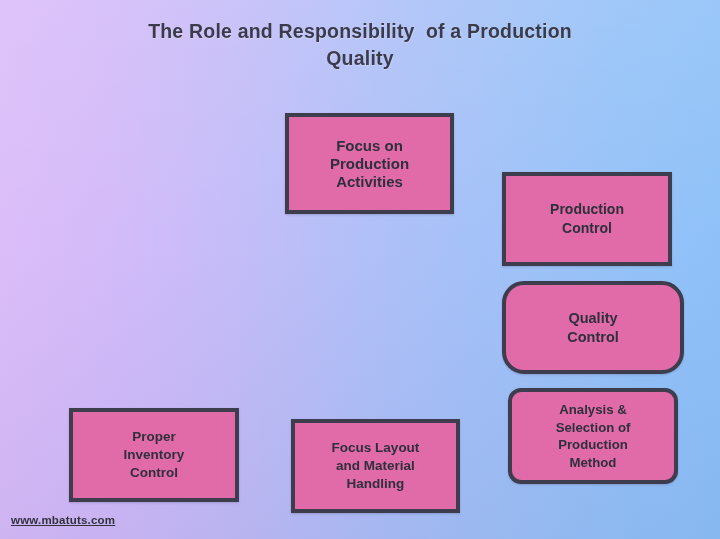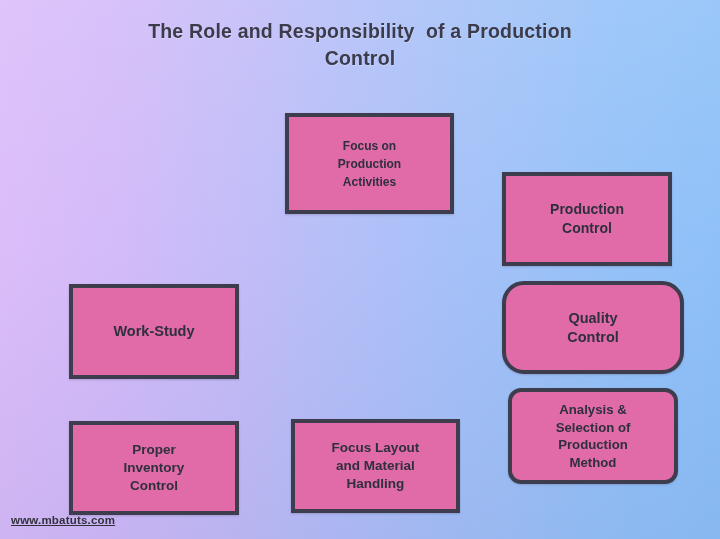--- a/index.html
+++ b/index.html
@@ -56,24 +56,24 @@
   }
   .node-label {
     display: block;
     white-space: pre-line;
     padding: 0 6px;
   }
 
   
   #node-motivation      { left: 69px;  top: 172px; width: 170px; height: 95px;  font-size: 14.5px; }
   #node-work-study      { left: 69px;  top: 284px; width: 170px; height: 95px;  font-size: 14.5px; }
-  #node-proper-inventory{ left: 69px;  top: 421px; width: 170px; height: 94px;  font-size: 13.5px; line-height: 18px; }
+  #node-proper-inventory{ left: 69px;  top: 408px; width: 170px; height: 94px;  font-size: 13.5px; line-height: 18px; }
 
   
-  #node-focus           { left: 285px; top: 113px; width: 169px; height: 101px; font-size: 12px; line-height: 18px; }
+  #node-focus           { left: 285px; top: 113px; width: 169px; height: 101px; font-size: 15px; line-height: 18px; }
   #node-plant-layout    { left: 291px; top: 419px; width: 169px; height: 94px;  font-size: 13.5px; line-height: 18px; }
 
   
   #node-production-ctl  { left: 502px; top: 172px; width: 170px; height: 94px;  font-size: 14px;   line-height: 19px; }
   #node-quality-ctl     { left: 502px; top: 281px; width: 182px; height: 93px;  font-size: 14.5px; line-height: 19px; border-radius: 22px; }
   #node-analysis        { left: 508px; top: 388px; width: 170px; height: 96px;  font-size: 13.2px; line-height: 17.5px; border-radius: 13px; }
 
   
   #footer {
     position: absolute;
@@ -85,37 +85,34 @@
     letter-spacing: 0.2px;
     text-decoration: underline;
   }
 </style>
 </head>
 <body>
 
 <div id="slide">
 
   <div id="title">The Role and Responsibility  of a Production
-Control</div>
+Quality</div>
 
   <div class="node" id="node-focus">
     <span class="node-label">Focus on
 Production
 Activities</span>
   </div>
 
 
   <div class="node" id="node-production-ctl">
     <span class="node-label">Production
 Control</span>
   </div>
 
-  <div class="node" id="node-work-study">
-    <span class="node-label">Work-Study</span>
-  </div>
 
   <div class="node" id="node-quality-ctl">
     <span class="node-label">Quality
 Control</span>
   </div>
 
   <div class="node" id="node-proper-inventory">
     <span class="node-label">Proper
 Inventory
 Control</span>

